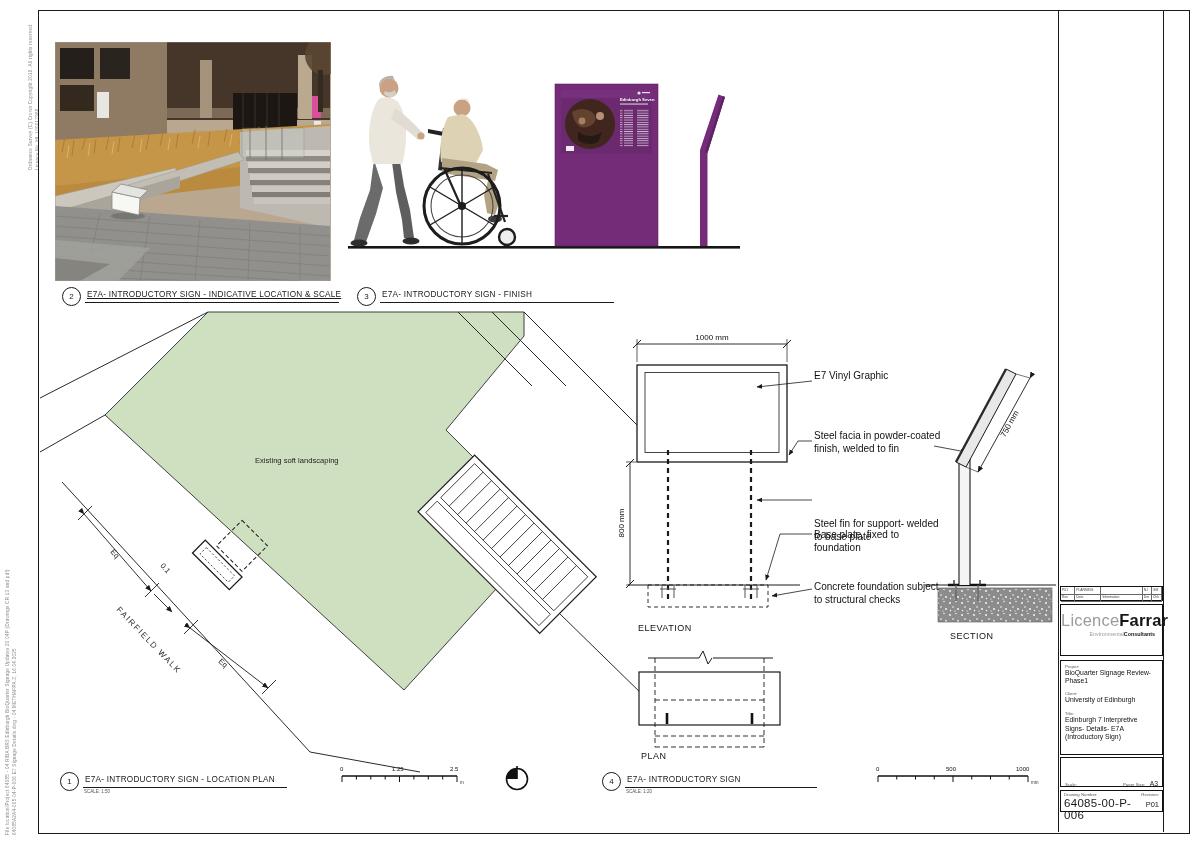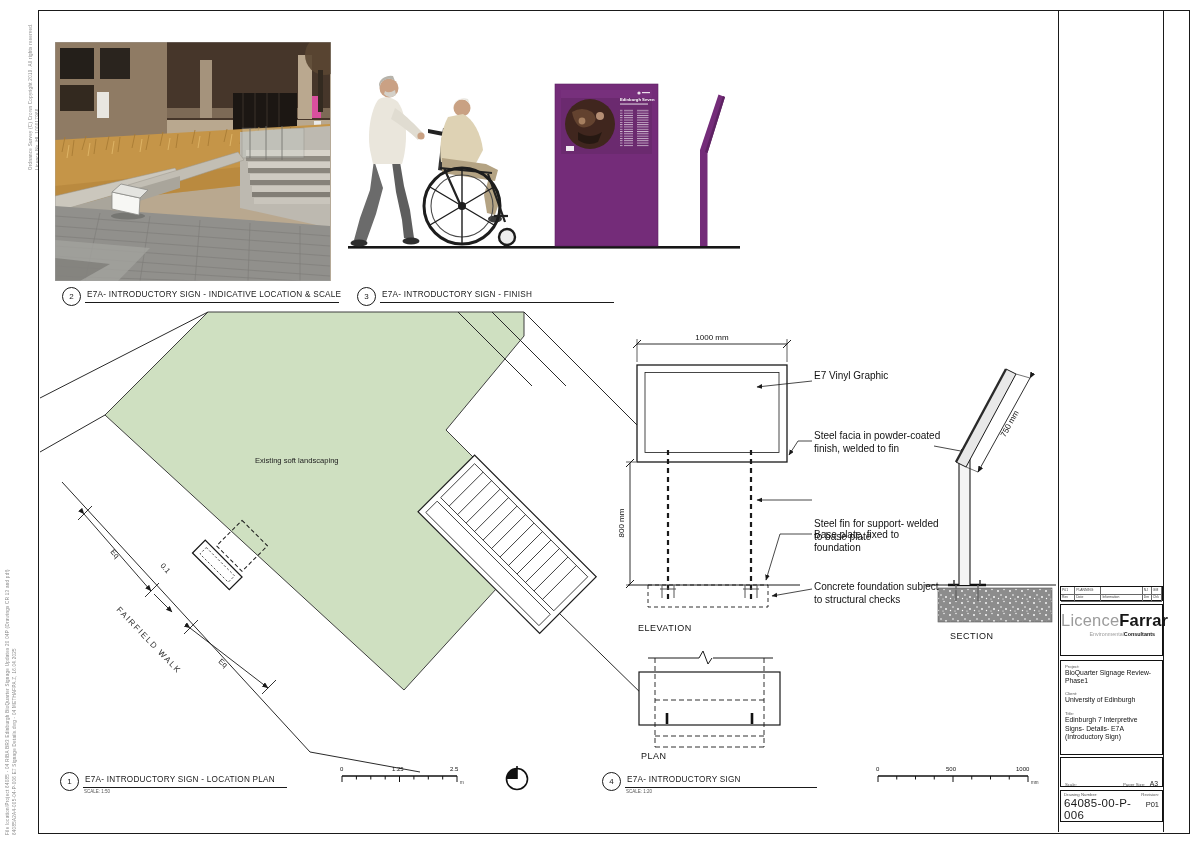--- a/index.html
+++ b/index.html
@@ -99,21 +99,21 @@
       <polygon points="112,192 140,198 139,215 112,209" fill="#f7f7f4" stroke="#8a8a86" stroke-width=".8"></polygon>
       <polygon points="112,192 121,184 148,190 140,198" fill="#e4e4e0" stroke="#8a8a86" stroke-width=".8"></polygon>
     </g>
     <rect x="55" y="42" width="276" height="239" fill="none" stroke="#aaa" stroke-width=".6"></rect>
   </svg>
 
   <div class="dlabel" style="left:62px;top:287px;">
     <div class="dl-circle">
         <span>2</span>
       </div>
-    <div class="dl-title" style="width:252px;">E7A- INTRODUCTORY SIGN - INDICATIVE LOCATION &amp; SCALE</div>
+    <div class="dl-title" style="width:252px;text-decoration:underline;">E7A- INTRODUCTORY SIGN - INDICATIVE LOCATION &amp; SCALE</div>
   </div>
 
   <svg class="abs" style="left:345px;top:52px;" width="400" height="200" viewBox="345 52 400 200">
     <defs>
       <pattern id="tl" width="13" height="2.3" patternUnits="userSpaceOnUse">
         <rect width="11.5" height="0.9" fill="#ffffff"></rect>
       </pattern>
     </defs>
 
     <rect x="348" y="246" width="392" height="2.6" fill="#161616"></rect>
@@ -376,21 +376,21 @@
     <div style="display:flex;justify-content:space-between;align-items:baseline;">
       <span class="tb-lab">Scale:</span>
       <span><span class="tb-lab">Paper Size:</span>
         <span style="font-size:6.8px;">A3</span></span>
     </div>
     <div class="tb-lab">Status:</div>
     <div style="text-align:center;font-size:8.4px;letter-spacing:.4px;">PLANNING ISSUE</div>
     <div style="text-align:center;font-size:4.2px;color:#444;">RIBA STAGE 3</div>
   </div>
 
-  <div class="tb-box" style="top:790px;height:32px;padding:1px 3px;border-width:1.8px;">
+  <div class="tb-box" style="top:790px;height:22px;padding:1px 3px;border-width:1.8px;">
     <div style="display:flex;justify-content:space-between;">
       <span class="tb-lab">Drawing Number:</span>
       <span class="tb-lab">Revision:</span>
     </div>
     <div style="display:flex;justify-content:space-between;align-items:baseline;">
       <span style="font-size:11.5px;letter-spacing:.3px;">64085-00-P-006</span>
       <span style="font-size:7.5px;">P01</span>
     </div>
   </div>
 

